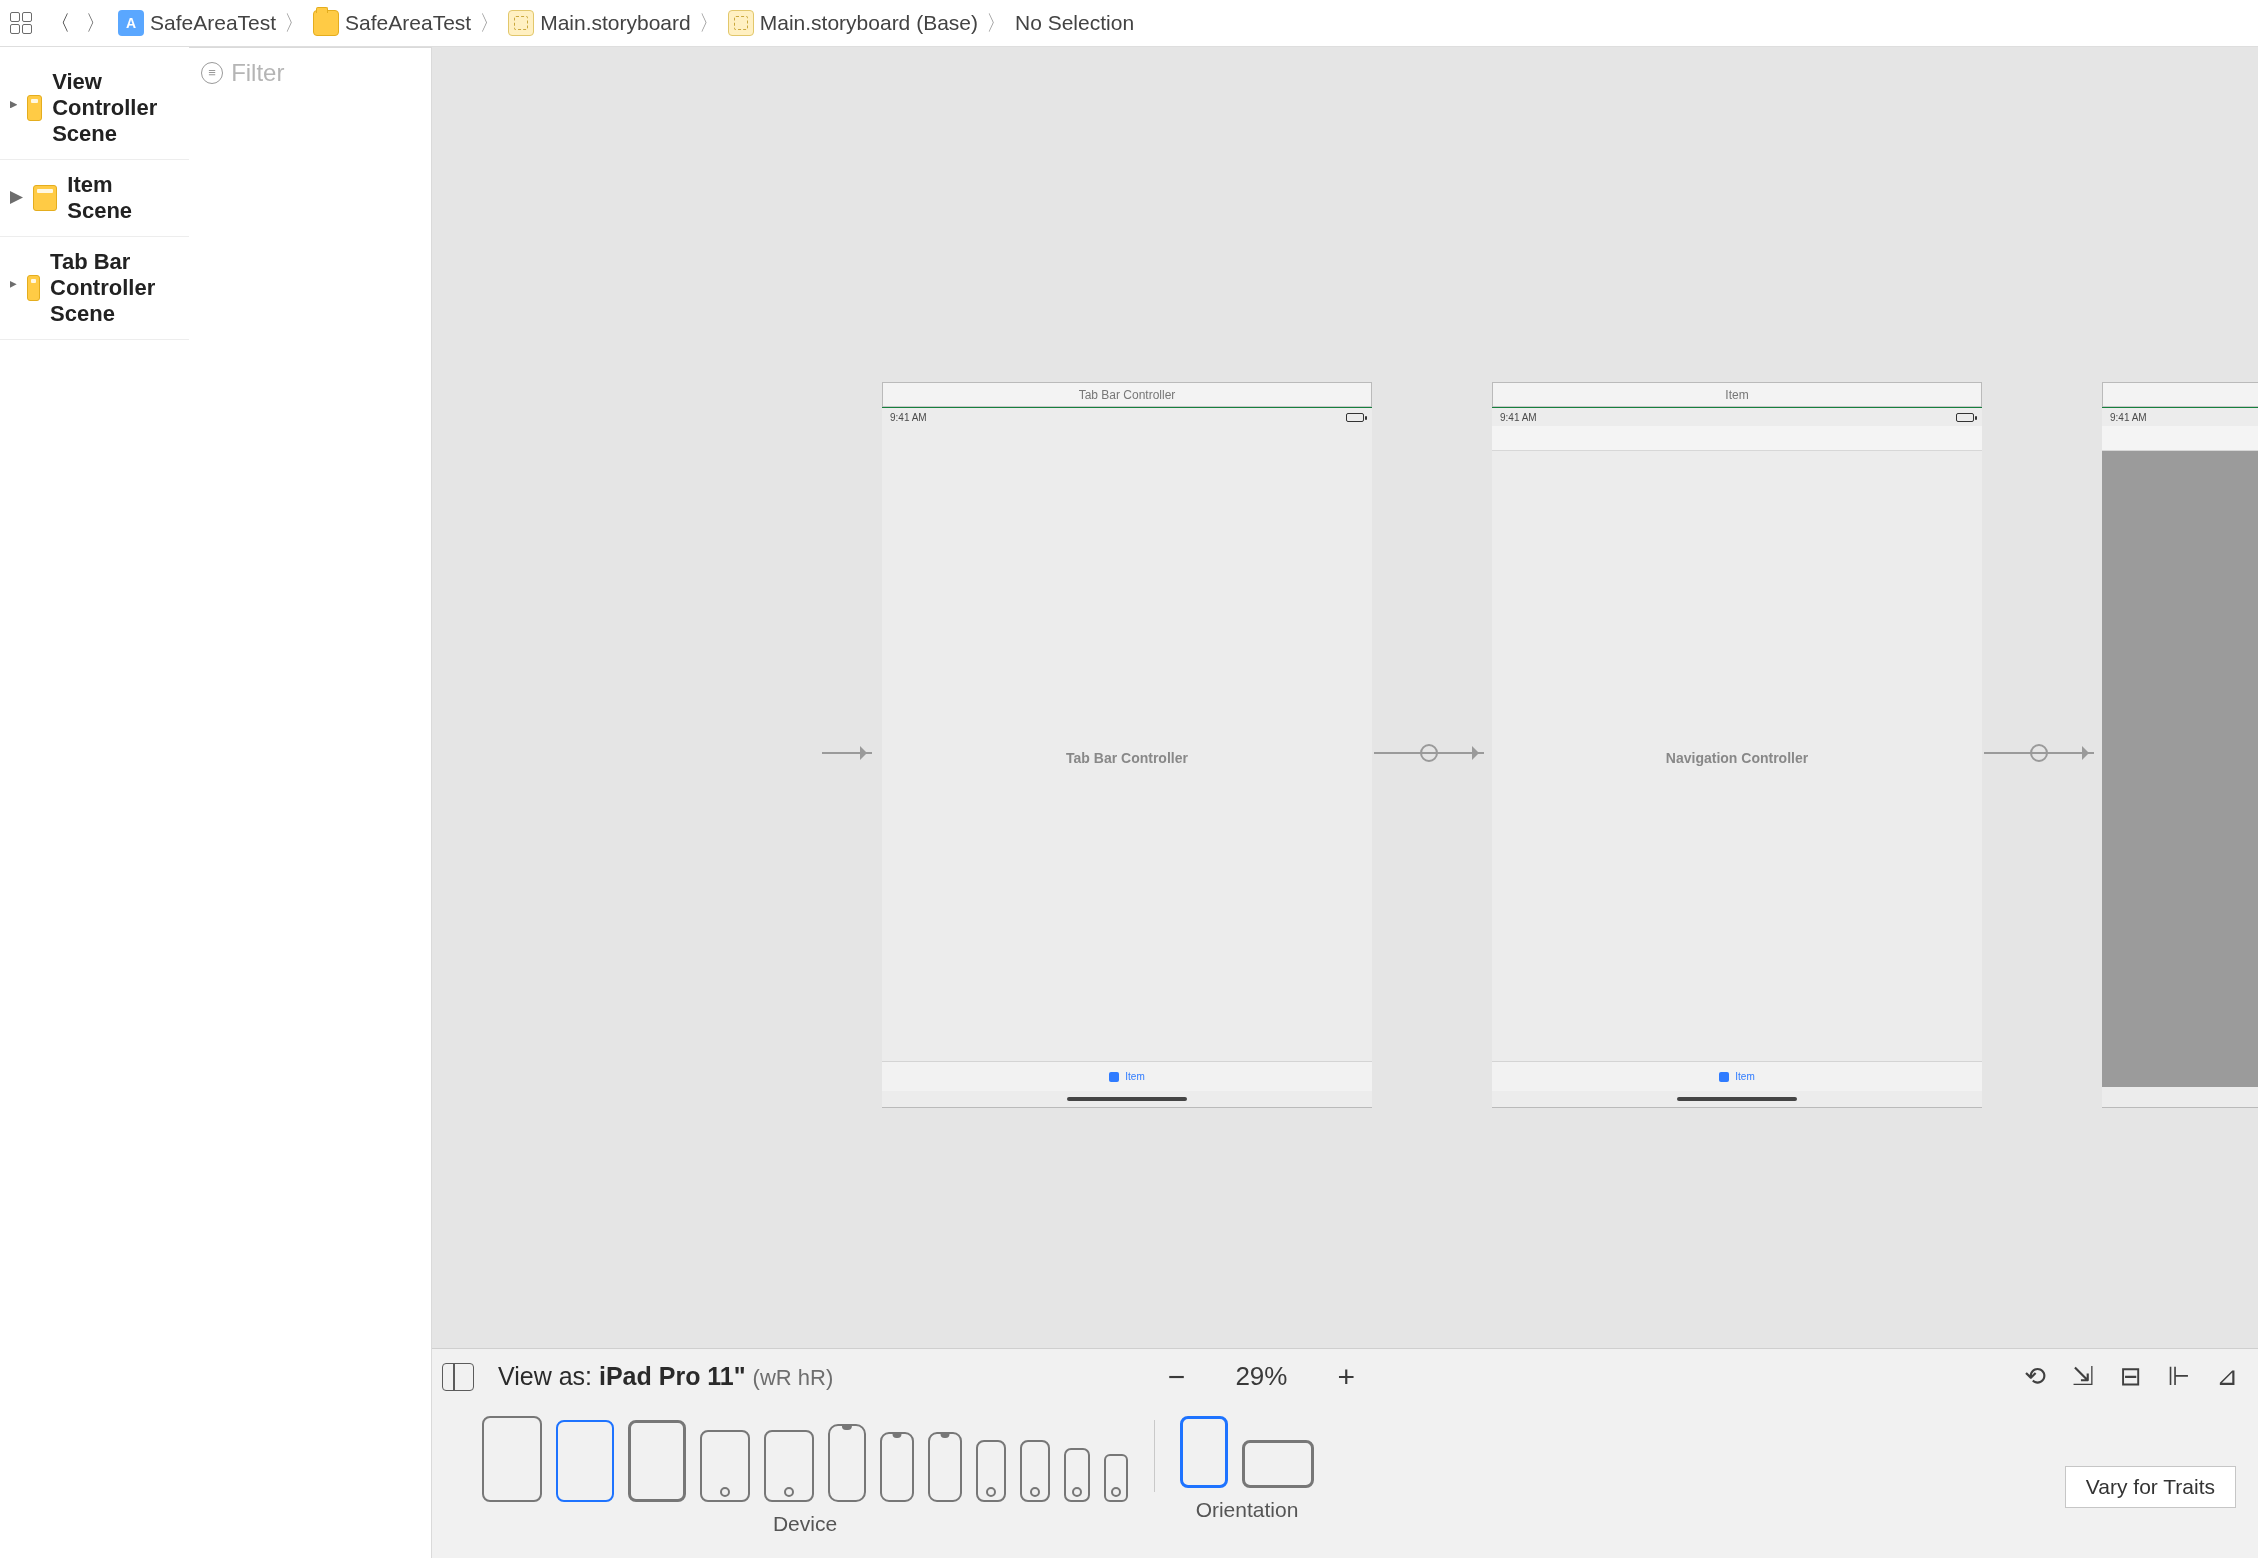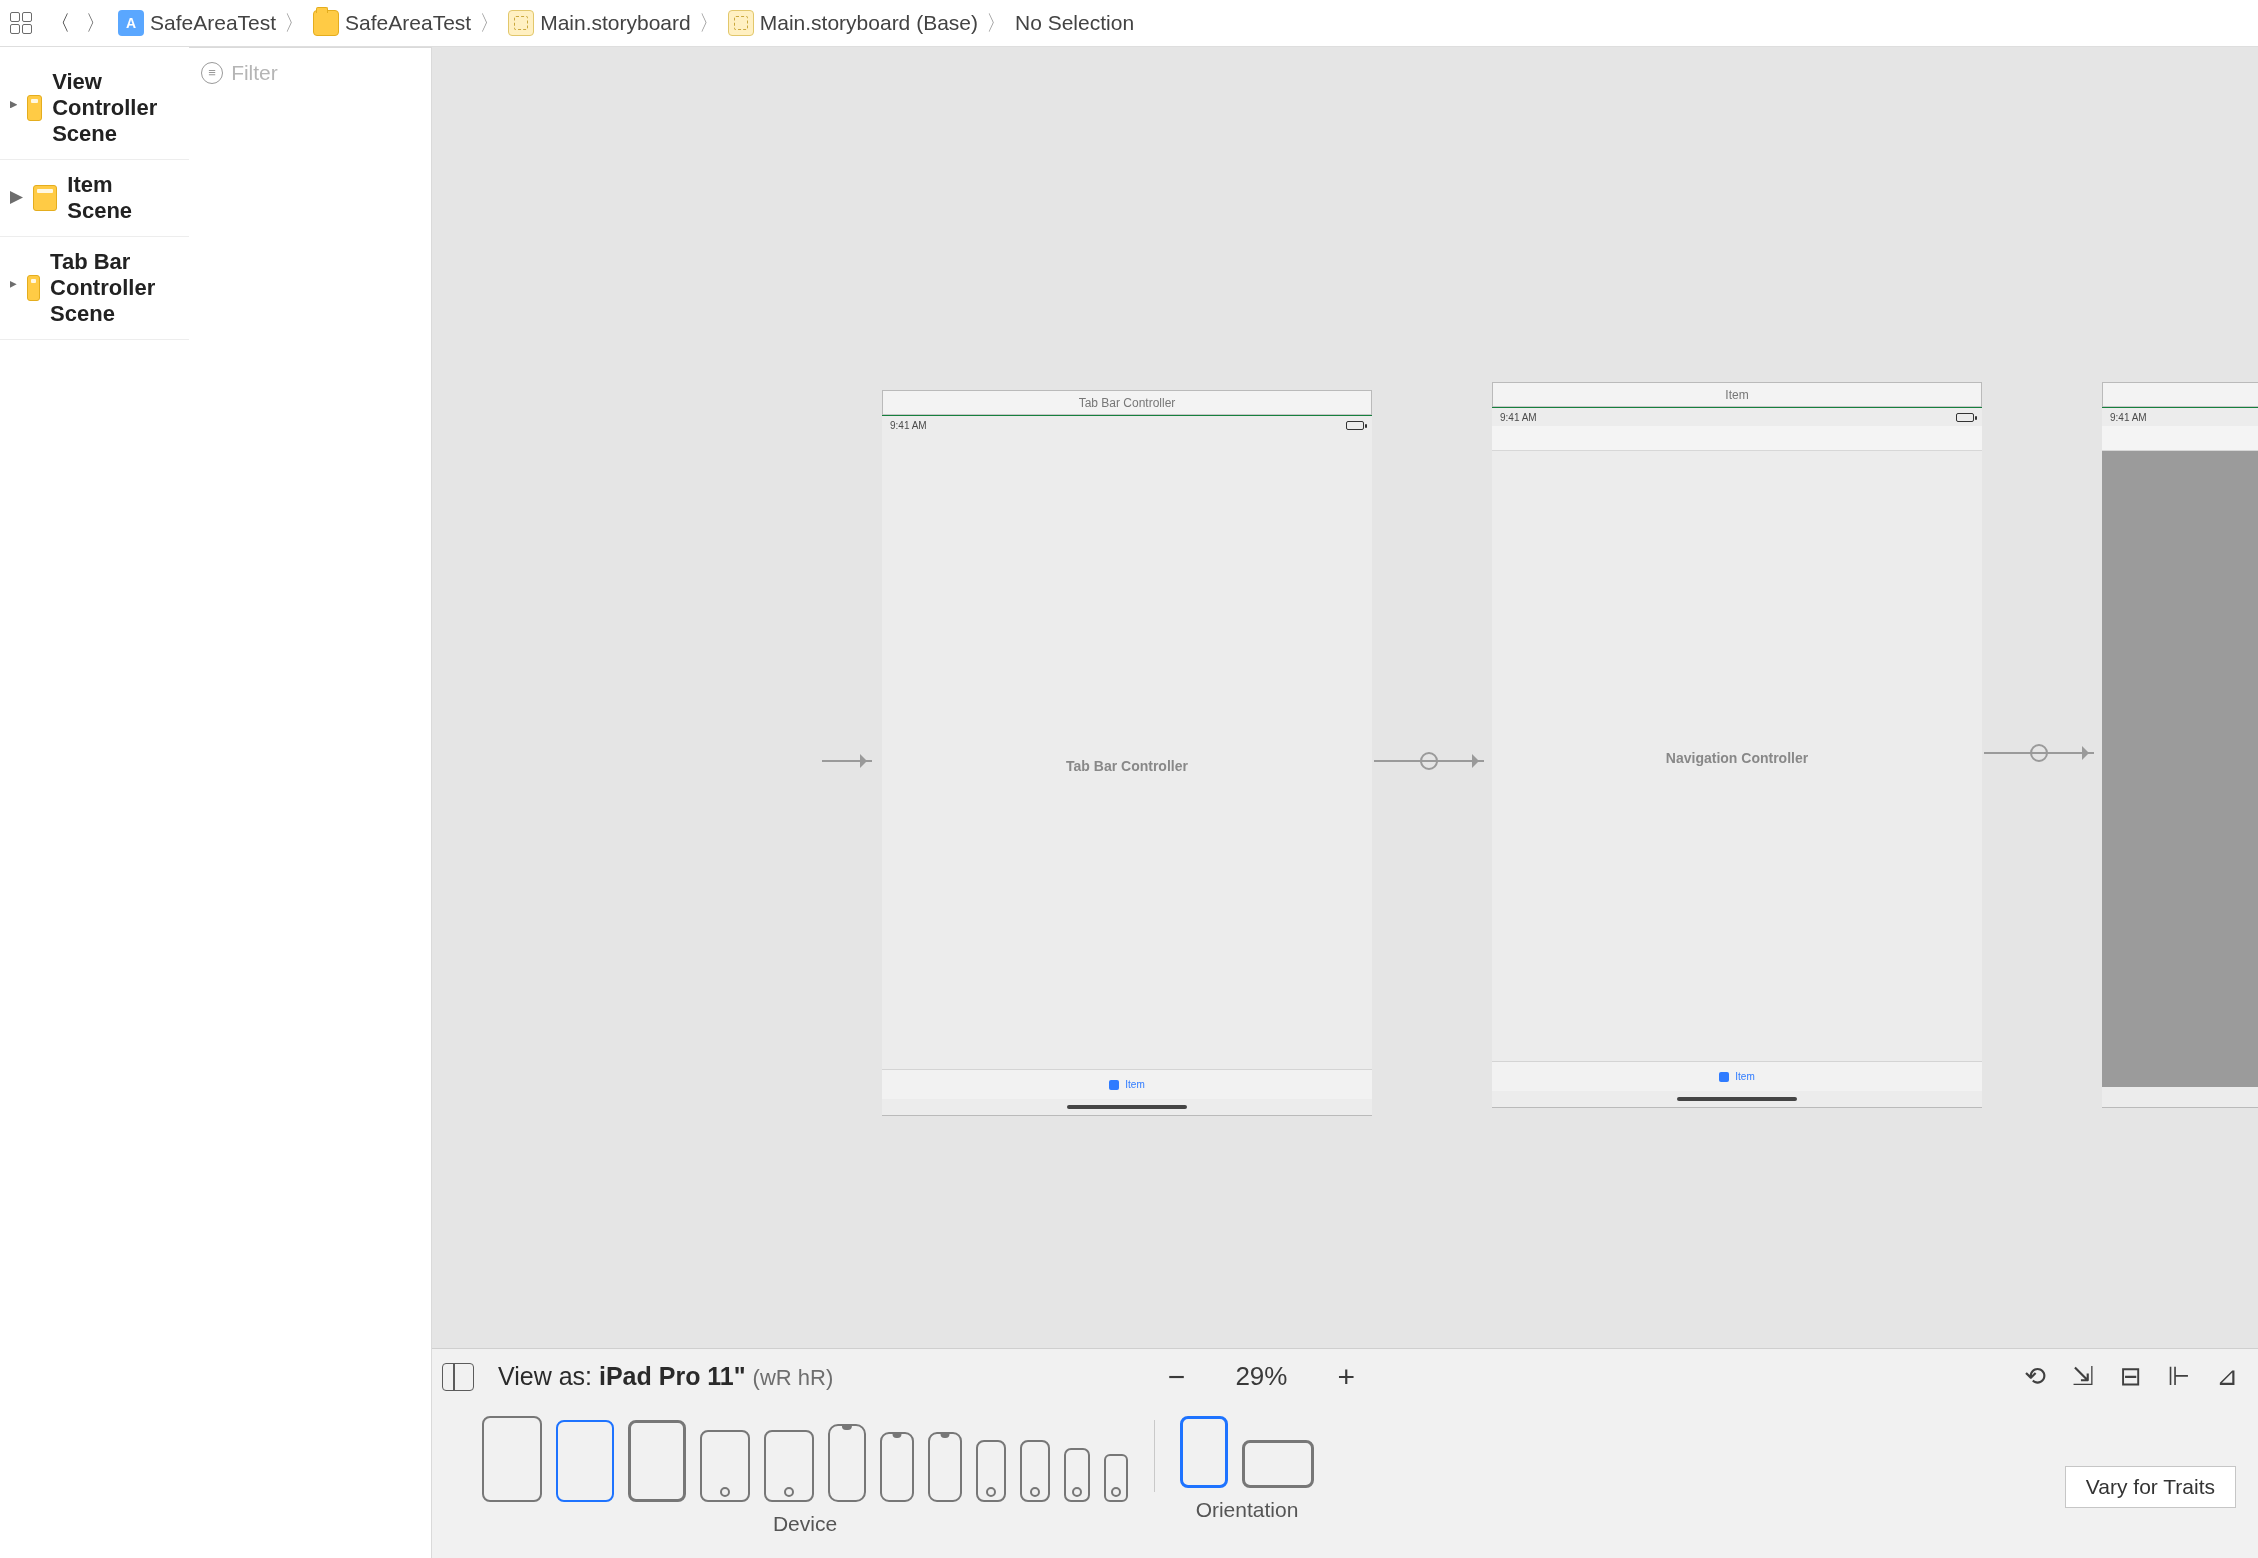--- a/index.html
+++ b/index.html
@@ -31,21 +31,21 @@
 
 .outline { width: 432px; border-right: 1px solid #dadada; display: flex; background:#fff;}
 .outline .list { flex:1; padding-top: 10px; }
 .o-row { display:flex; align-items:center; gap:10px; padding: 12px 14px 12px 10px; border-bottom:1px solid #ededed; font-size:22px; font-weight:600; color:#222;}
 .tri { width:14px; height:14px; display:inline-block;}
 .tri svg{display:block;}
 .scene-icon{ width:26px; height:26px; background:#ffcb45; border:1px solid #e4ad1e; border-radius:3px; position:relative;}
 .scene-icon::before{content:""; position:absolute; left:3px; right:3px; top:3px; height:4px; background:#fff8e2; border-radius:1px;}
 .outline .filter{ height:50px; border-top:1px solid #dadada; display:flex; align-items:center; gap:8px; padding:0 12px;}
 .outline .filter .fcirc{ width:22px;height:22px;border:1.5px solid #9a9a9a;border-radius:50%; display:flex;align-items:center;justify-content:center; font-size:13px;color:#9a9a9a;}
-.outline .filter input{ flex:1; border:none; outline:none; font-size:21px; color:#0c4a6e; background:transparent;}
+.outline .filter input{ flex:1; border:none; outline:none; font-size:24px; color:#0c4a6e; background:transparent;}
 .outline .filter input::placeholder{color:#b5b5b5;}
 
 
 .canvas-wrap{ flex:1; display:flex; flex-direction:column; min-width:0;}
 .canvas{
   flex:1; background:#e5e5e5; position:relative; overflow:hidden;
 }
 .scenes{ position:absolute; left:450px; top:335px; display:flex; align-items:flex-start; gap:120px;}
 .scene{ width:490px; display:flex; flex-direction:column; align-items:center; border:1px solid #bababa; background:#f3f3f3;}
 .scene-title{ width:100%; height:24px; background:#f3f3f3; font-size:12px; color:#777; display:flex; align-items:center; justify-content:center; border-bottom:1px solid #c7c7c7;}
@@ -183,21 +183,21 @@
         <div class="fcirc">≡</div>
         <input type="text" placeholder="Filter" style="">
       </div>
     </div>
 
     <div class="canvas-wrap">
       <div class="canvas">
 
         <div class="scenes">
 
-          <div style="position:relative;margin-top:8px;">
+          <div style="position:relative;">
             <div class="entry-arrow" style="left:-60px; top:370px;"></div>
             <div class="scene">
               <div class="scene-title">Tab Bar Controller</div>
               <div class="device">
                 <div class="status">
                   <span>9:41 AM</span>
                   <span class="bat"></span>
                 </div>
                 <div class="center-label">Tab Bar Controller</div>
                 <div class="tabbar">

